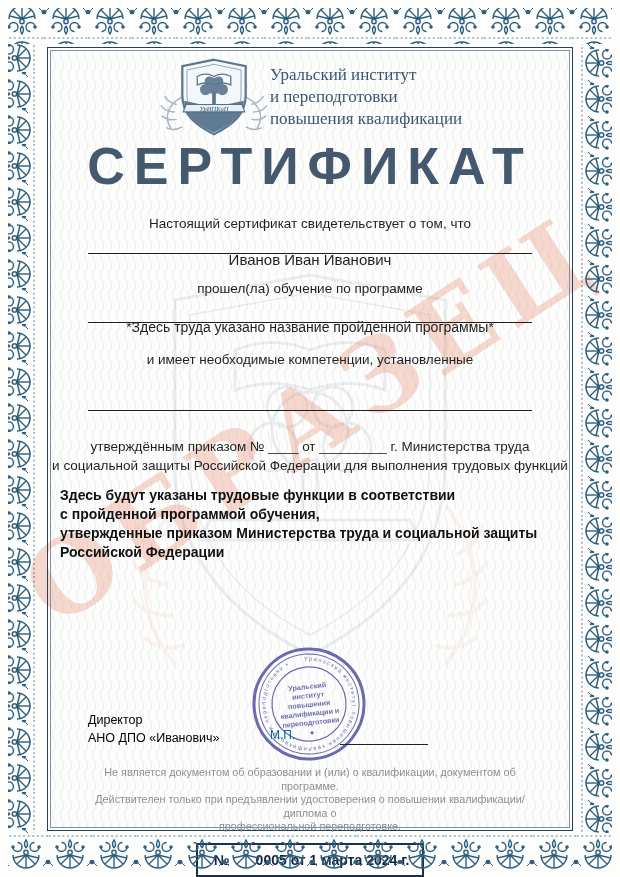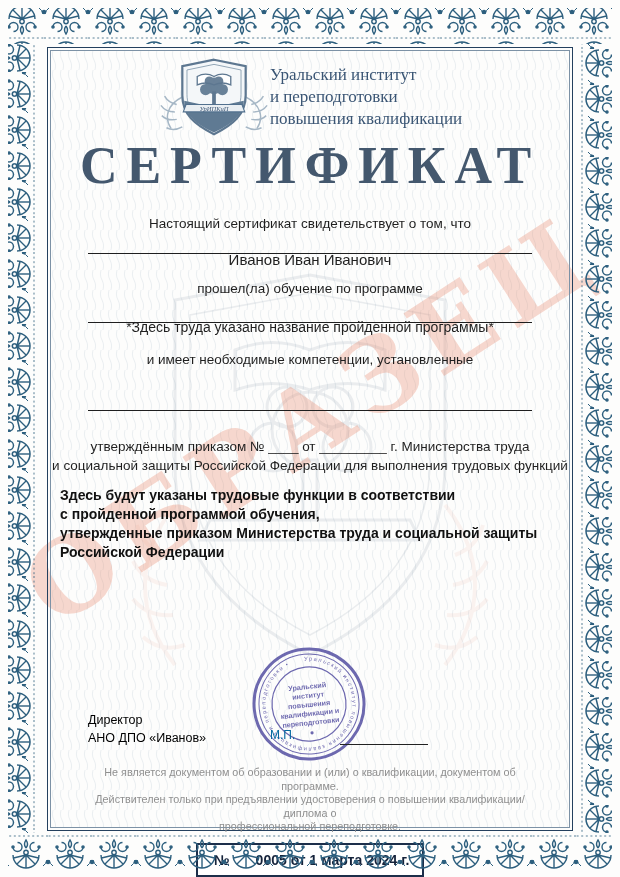--- a/index.html
+++ b/index.html
@@ -25,21 +25,21 @@
     letter-spacing:10px;color:rgba(233,128,98,0.30);text-align:center;
     transform:rotate(-33deg);transform-origin:center center;white-space:nowrap;
   }
   .content{position:absolute;left:0;top:0;width:620px;height:877px;z-index:2;}
   .header{position:absolute;left:0;top:56px;width:620px;display:flex;
     justify-content:center;align-items:center;}
   .inst-name{font-family:"Liberation Serif", serif;color:#3a5574;
     font-size:17px;line-height:1.3;font-weight:500;}
   .title{
     position:absolute;left:0;top:136px;width:620px;text-align:center;
-    font-family:Liberation Serif, serif;font-weight:bold;font-size:52px;
+    font-family:Liberation Sans, sans-serif;font-weight:bold;font-size:52px;
     letter-spacing:9px;color:#44586e;
   }
   .tline{position:absolute;width:620px;text-align:center;color:#1f1f1f;font-size:13.5px;}
   .bold{font-weight:normal;}
   .rule{position:absolute;left:88px;width:444px;border-bottom:1.6px solid #1f1f1f;}
   .func-block{position:absolute;left:60px;top:486px;width:500px;text-align:left;
     font-weight:bold;font-size:14px;line-height:19px;color:#111;}
   .stamp{position:absolute;left:250px;top:645px;z-index:2;transform:rotate(-6deg);opacity:.88;}
   .director{position:absolute;left:88px;top:711px;font-size:12.5px;color:#000000;line-height:18px;}
   .mp{position:absolute;left:270px;top:728px;font-size:12px;color:#0369a1;z-index:3;}
@@ -202,21 +202,21 @@
         <text x="59" y="53">институт</text>
         <text x="59" y="62">повышения</text>
         <text x="59" y="71">квалификации и</text>
         <text x="59" y="80">переподготовки</text>
       </g>
       <circle cx="59" cy="88" r="1.6" fill="#5a55a5"></circle>
     </svg>
 
     <div class="director">
       <div>Директор</div>
-      <div>АНО ДПО «Иванов»</div>
+      <div>АНО ДПО «Иванович»</div>
     </div>
     <div class="mp">М.П.</div>
     <div class="sig-line"></div>
 
     <div class="disclaimer">
       <div>Не является документом об образовании и (или) о квалификации, документом об программе.</div>
       <div>Действителен только при предъявлении удостоверения о повышении квалификации/диплома о</div>
       <div>профессиональной переподготовке.</div>
     </div>
 

